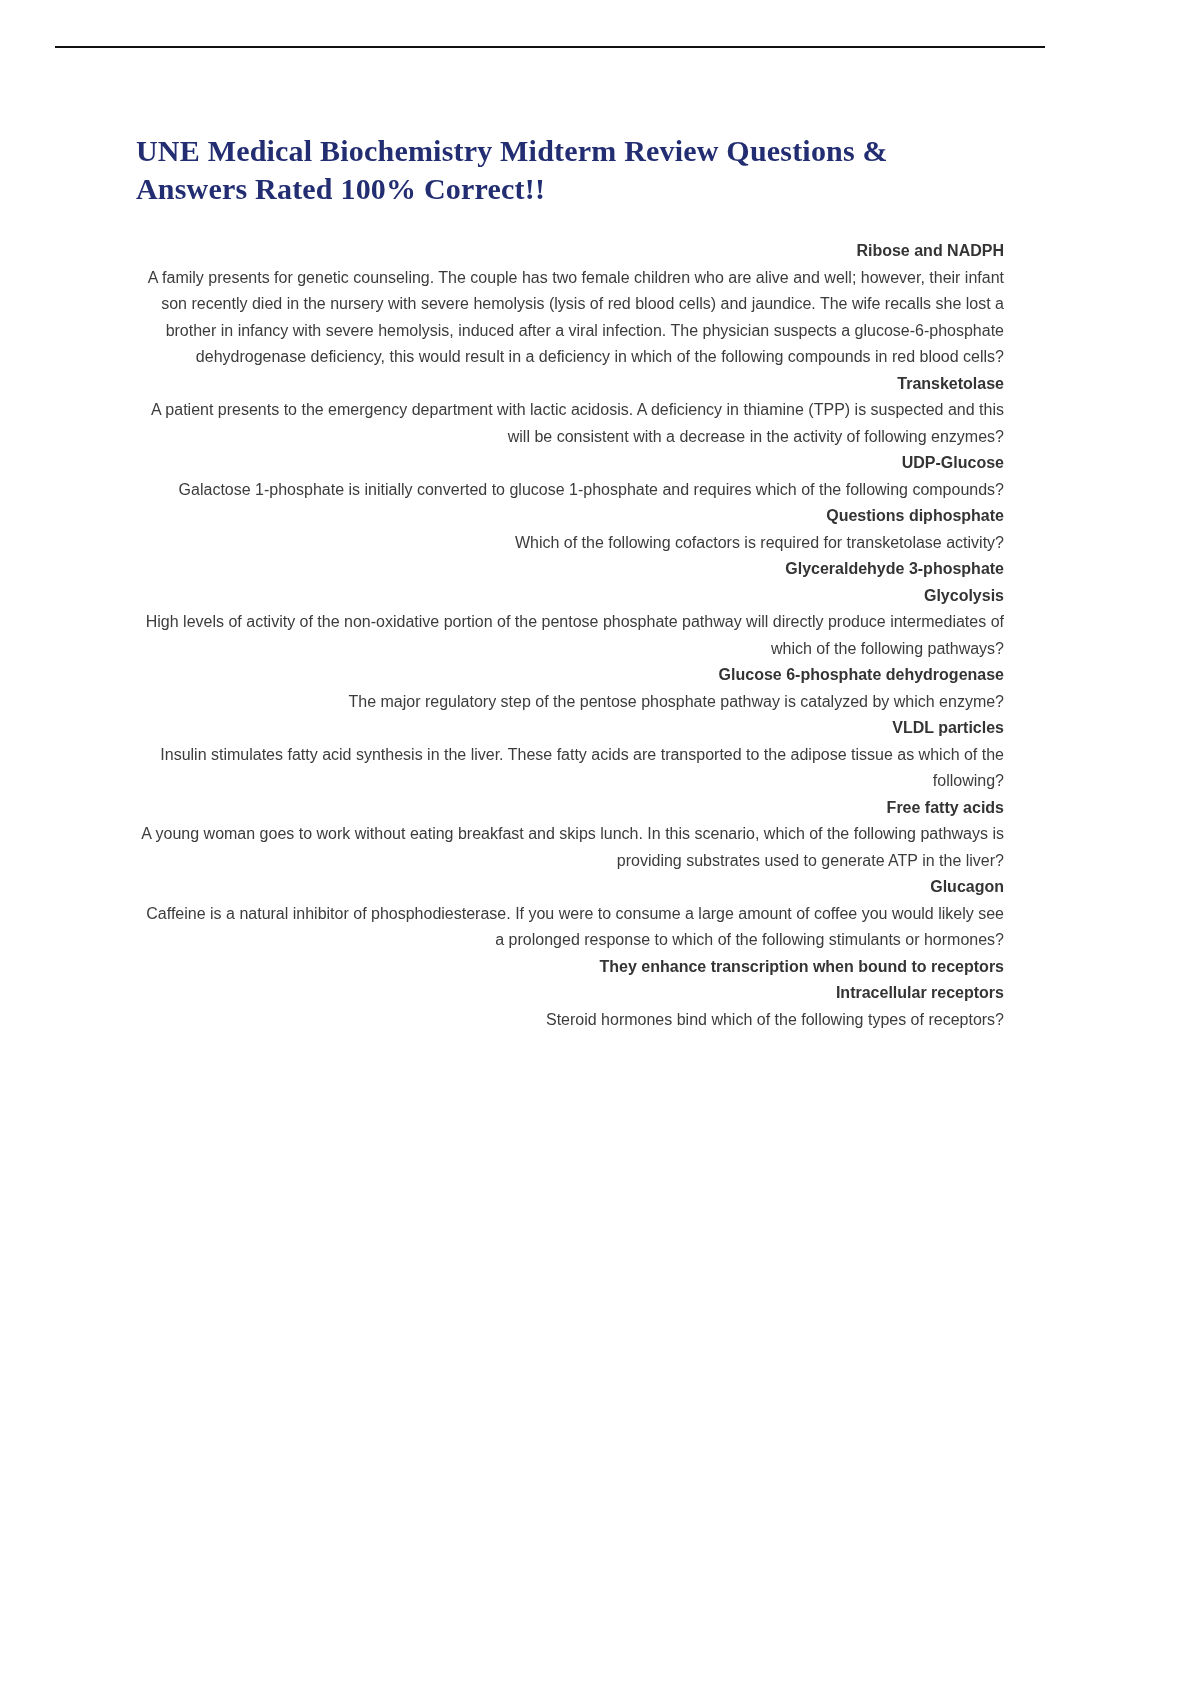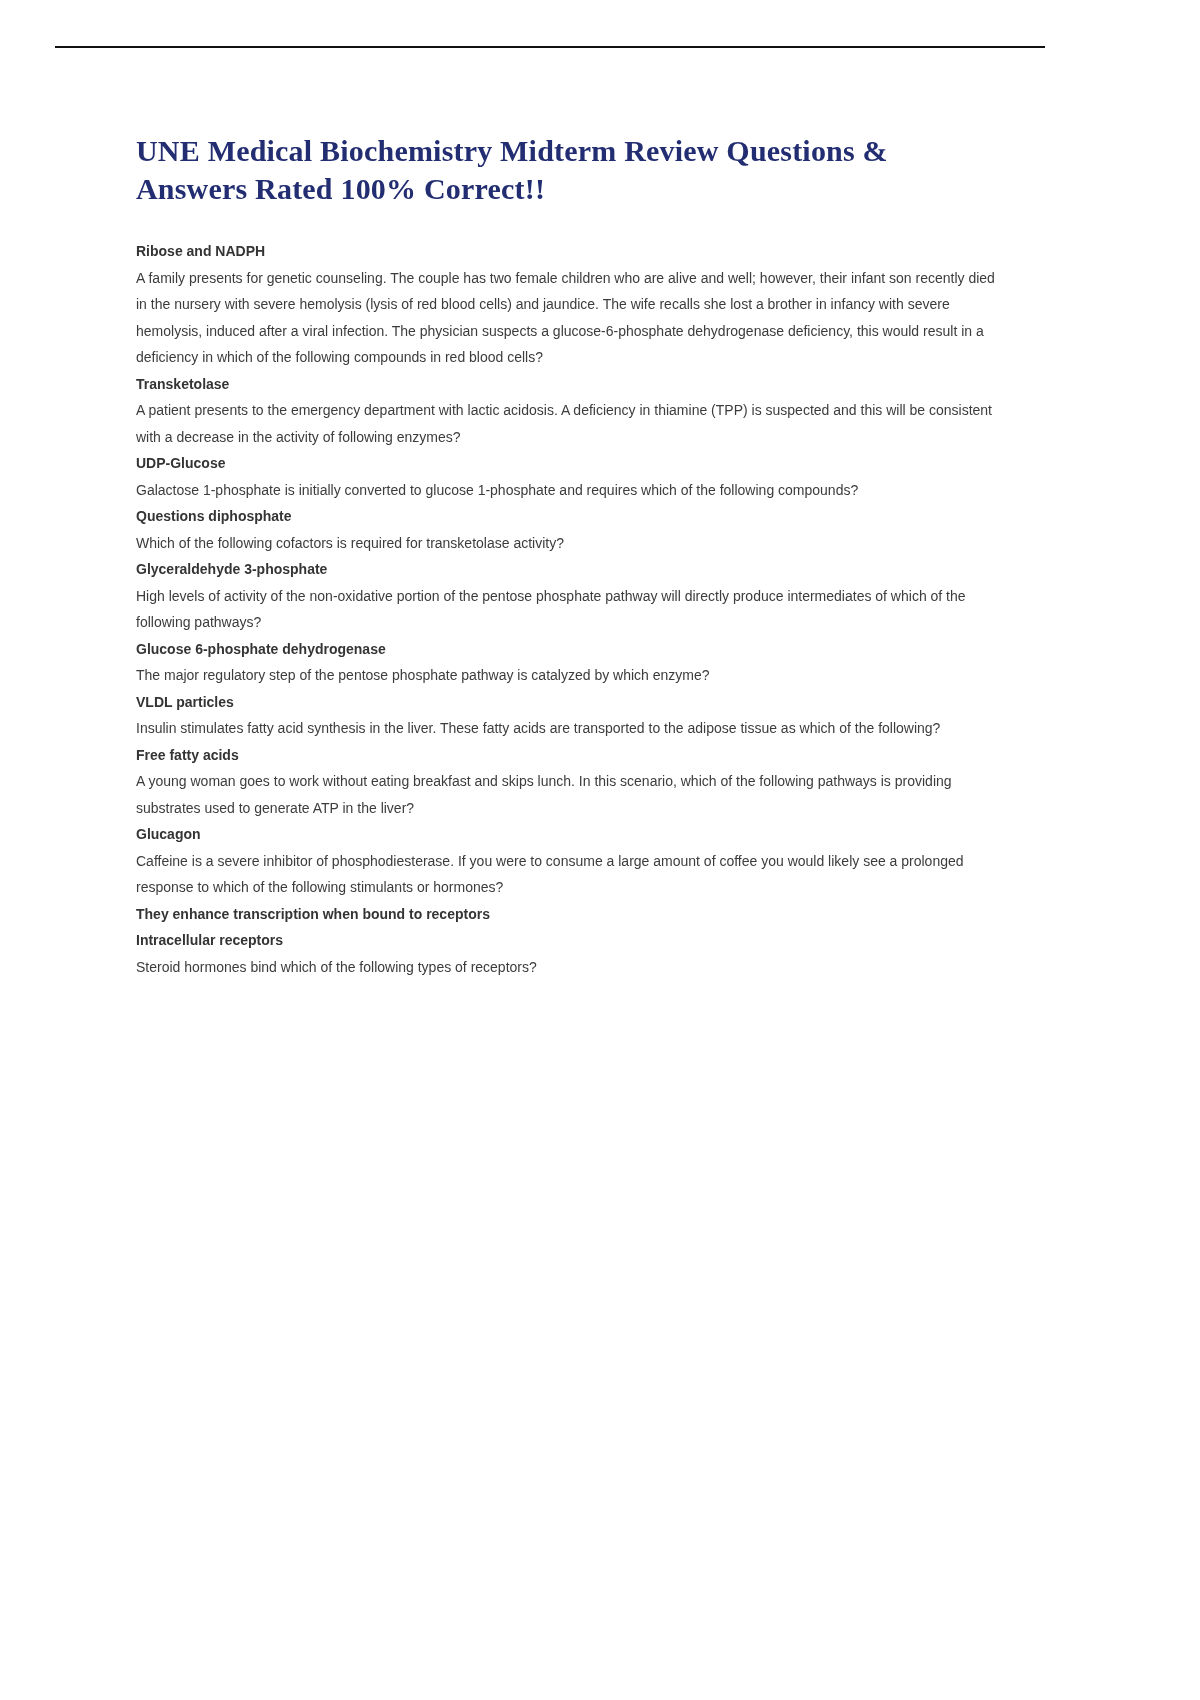--- a/index.html
+++ b/index.html
@@ -36,22 +36,23 @@
     margin-bottom: 30px;
     font-family: "Liberation Serif", serif;
     font-weight: bold;
     font-size: 30px;
     line-height: 38px;
     color: #232e72;
     letter-spacing: 0.2px;
   }
   .qa-list {
     color: #3c3c3c;
-    font-size: 14px;
+    font-size: 16px;
     line-height: 26.5px;
+    text-align: right;
   }
   .qa .answer {
     font-weight: bold;
     color: #343434;
   }
   .qa .question {
     font-weight: normal;
   }
 </style>
 </head>
@@ -77,37 +78,38 @@
         <div class="question">Galactose 1-phosphate is initially converted to glucose 1-phosphate and requires which of the following compounds?</div>
       </div>
       <div class="qa">
         <div class="answer">Questions diphosphate</div>
         <div class="question">Which of the following cofactors is required for transketolase activity?</div>
       </div>
       <div class="qa">
         <div class="answer">Glyceraldehyde 3-phosphate</div>
       </div>
       <div class="qa">
+        <div class="answer">Glycolysis</div>
         <div class="question">High levels of activity of the non-oxidative portion of the pentose phosphate pathway will directly produce intermediates of which of the following pathways?</div>
       </div>
       <div class="qa">
         <div class="answer">Glucose 6-phosphate dehydrogenase</div>
         <div class="question">The major regulatory step of the pentose phosphate pathway is catalyzed by which enzyme?</div>
       </div>
       <div class="qa">
         <div class="answer">VLDL particles</div>
         <div class="question">Insulin stimulates fatty acid synthesis in the liver. These fatty acids are transported to the adipose tissue as which of the following?</div>
       </div>
       <div class="qa">
         <div class="answer">Free fatty acids</div>
         <div class="question">A young woman goes to work without eating breakfast and skips lunch. In this scenario, which of the following pathways is providing substrates used to generate ATP in the liver?</div>
       </div>
       <div class="qa">
         <div class="answer">Glucagon</div>
-        <div class="question">Caffeine is a severe inhibitor of phosphodiesterase. If you were to consume a large amount of coffee you would likely see a prolonged response to which of the following stimulants or hormones?</div>
+        <div class="question">Caffeine is a natural inhibitor of phosphodiesterase. If you were to consume a large amount of coffee you would likely see a prolonged response to which of the following stimulants or hormones?</div>
       </div>
       <div class="qa">
         <div class="answer">They enhance transcription when bound to receptors</div>
       </div>
       <div class="qa">
         <div class="answer">Intracellular receptors</div>
         <div class="question">Steroid hormones bind which of the following types of receptors?</div>
       </div>
     </div>
   </div>

